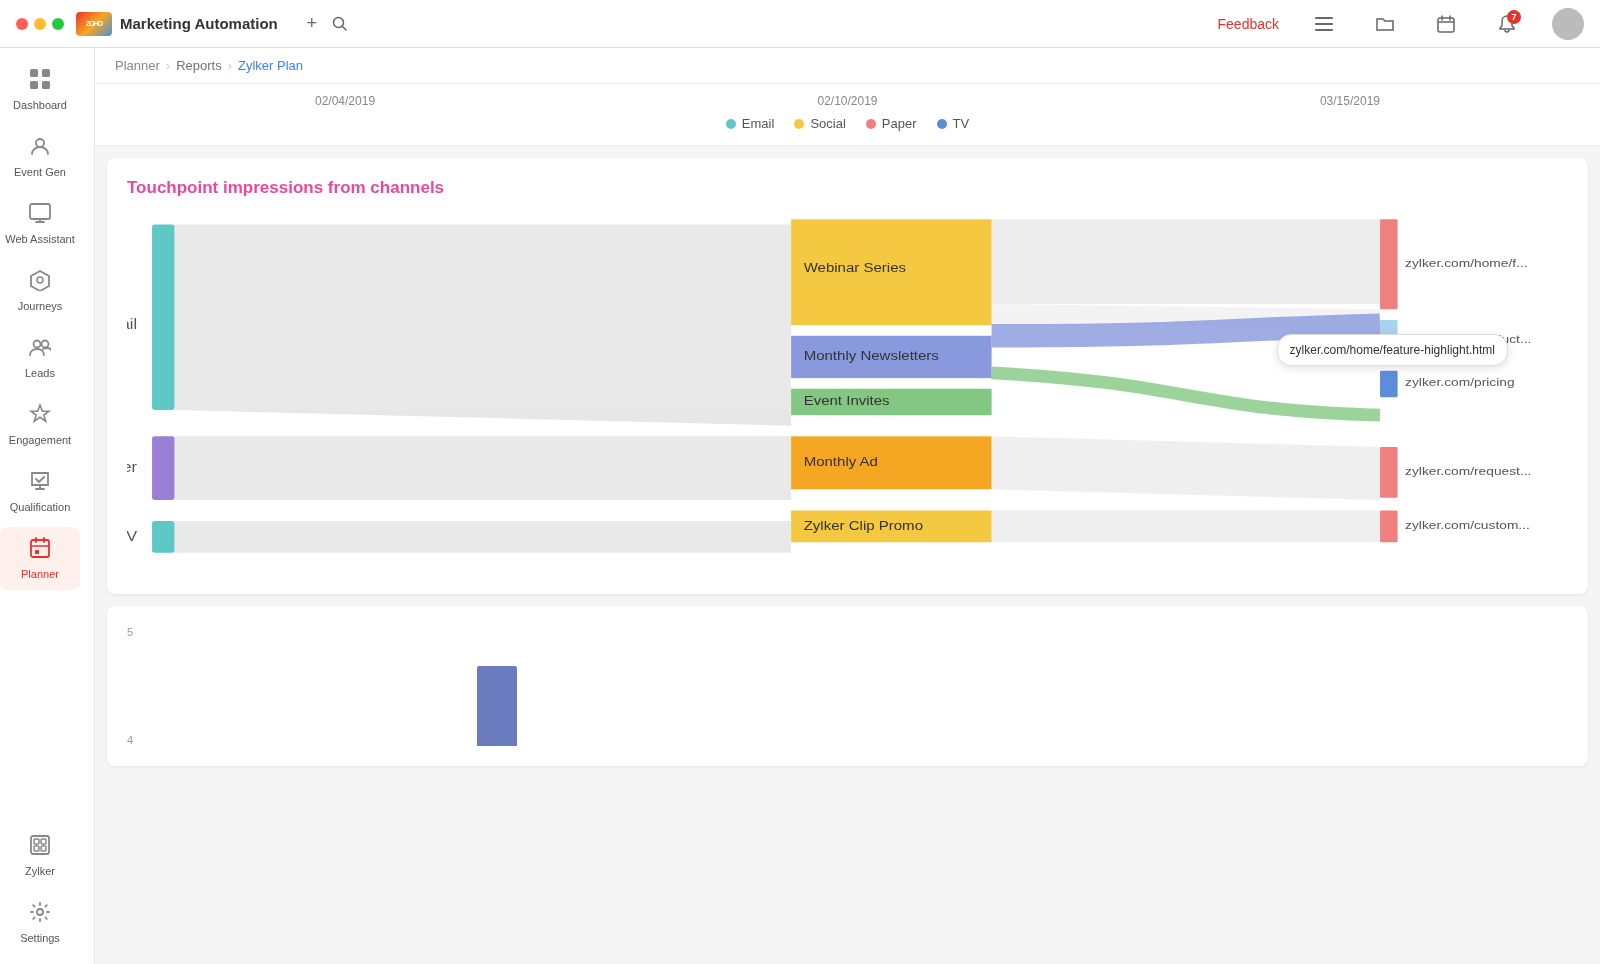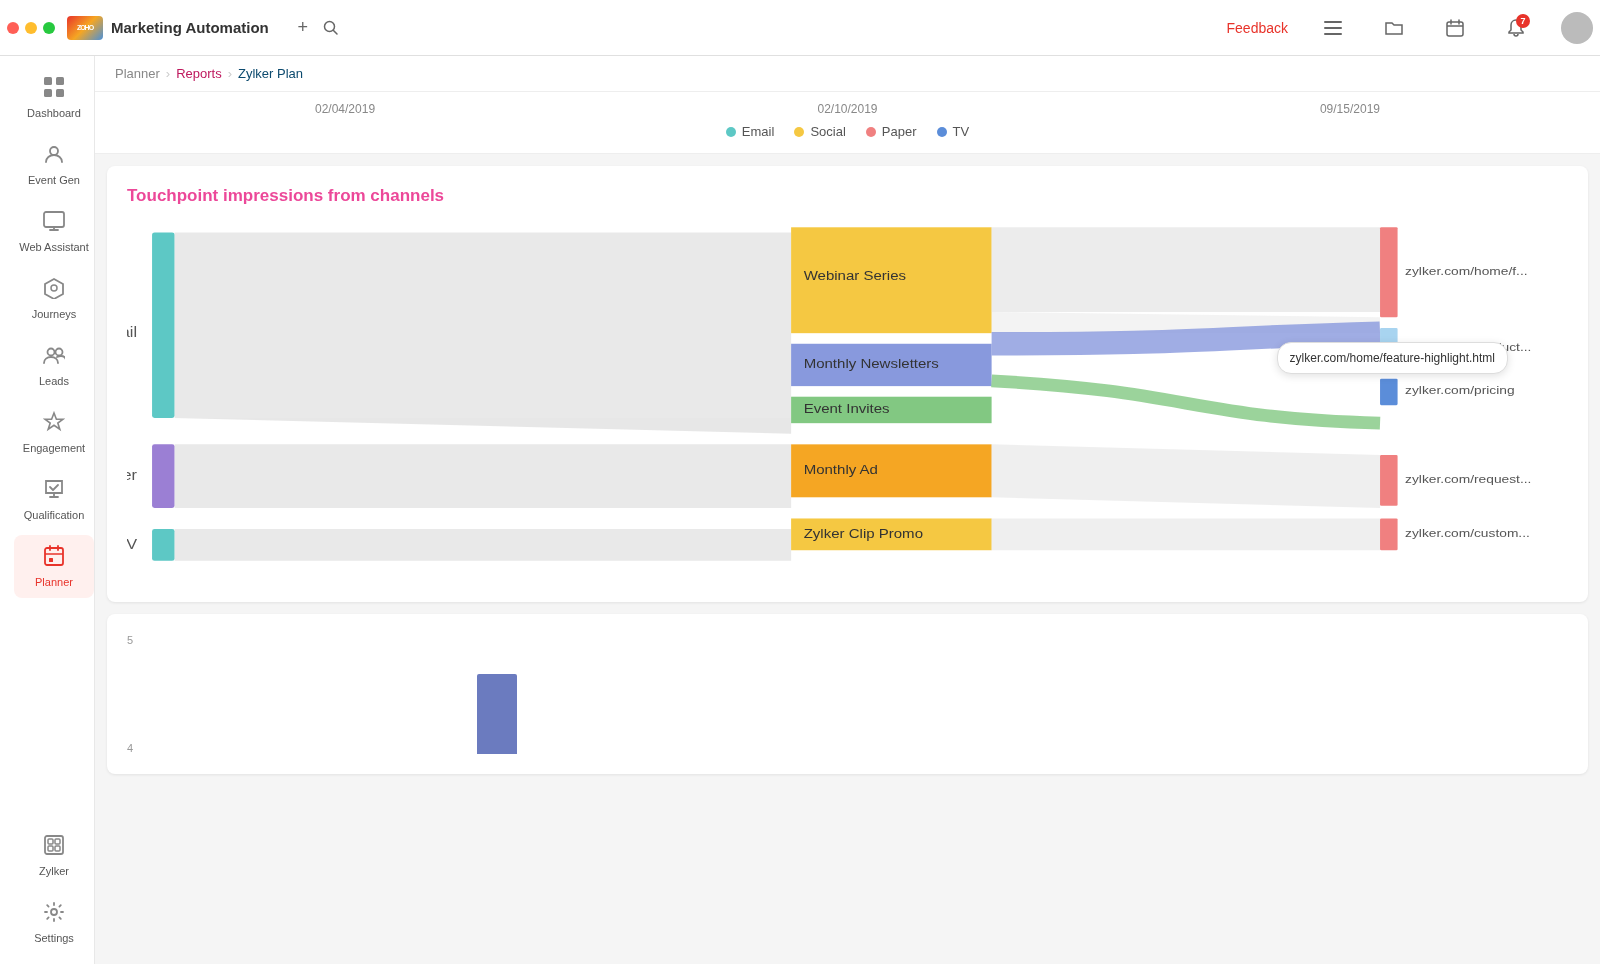--- a/index.html
+++ b/index.html
@@ -4,22 +4,22 @@
   <style>
     * { box-sizing: border-box; margin: 0; padding: 0; }
     body { font-family: -apple-system, BlinkMacSystemFont, 'Segoe UI', sans-serif; background: #f5f5f5; display: flex; flex-direction: column; height: 964px; overflow: hidden; }
 
     
     .titlebar {
       background: #fff;
       border-bottom: 1px solid #e0e0e0;
       display: flex;
       align-items: center;
-      padding: 0 7px;
-      height: 56px;
+      padding: 0 16px;
+      height: 48px;
       position: relative;
       z-index: 10;
     }
     .titlebar-dots { display: flex; gap: 6px; margin-right: 12px; }
     .dot { width: 12px; height: 12px; border-radius: 50%; }
     .dot-red { background: #ff5f56; }
     .dot-yellow { background: #ffbd2e; }
     .dot-green { background: #27c93f; }
 
     .brand { display: flex; align-items: center; gap: 8px; font-weight: 700; font-size: 15px; color: #333; margin-right: 20px; }
@@ -36,21 +36,21 @@
     
     .app-body { display: flex; flex: 1; overflow: hidden; }
 
     
     .sidebar {
       width: 95px;
       background: #fff;
       border-right: 1px solid #e8e8e8;
       display: flex;
       flex-direction: column;
-      align-items: flex-end;
+      align-items: flex-start;
       padding: 8px 0;
       overflow-y: auto;
     }
     .sidebar-item {
       display: flex;
       flex-direction: column;
       align-items: center;
       justify-content: center;
       width: 80px;
       padding: 10px 4px;
@@ -75,21 +75,21 @@
       background: #fff;
       padding: 10px 20px;
       display: flex;
       align-items: center;
       gap: 6px;
       font-size: 13px;
       color: #888;
       border-bottom: 1px solid #eee;
     }
     .breadcrumb-sep { color: #ccc; }
-    .breadcrumb-current { color: #0c4a6e; font-weight: 500; }
+    .breadcrumb-current { color: #3b82f6; font-weight: 500; }
 
     
     .timeline-header {
       background: #fff;
       padding: 10px 20px 14px;
       border-bottom: 1px solid #eee;
     }
     .timeline-dates {
       display: flex;
       justify-content: space-between;
@@ -303,30 +303,30 @@
       </span>
       <span class="sidebar-label">Settings</span>
     </div>
   </nav>
 
   <main class="main">
 
     <div class="breadcrumb">
       <span style="cursor:pointer;color:#888;">Planner</span>
       <span class="breadcrumb-sep">›</span>
-      <span style="cursor:pointer;color:#be185d;">Reports</span>
+      <span style="cursor:pointer;color:#737373;">Reports</span>
       <span class="breadcrumb-sep">›</span>
       <span class="breadcrumb-current">Zylker Plan</span>
     </div>
 
     <div class="timeline-header">
       <div class="timeline-dates">
         <span>02/04/2019</span>
         <span>02/10/2019</span>
-        <span>09/15/2019</span>
+        <span>03/15/2019</span>
       </div>
       <div class="legend">
         <div class="legend-item">
           <div class="legend-dot" style="background:#5dc8c5;"></div>
           <span>Email</span>
         </div>
         <div class="legend-item">
           <div class="legend-dot" style="background:#f5c842;"></div>
           <span>Social</span>
         </div>

